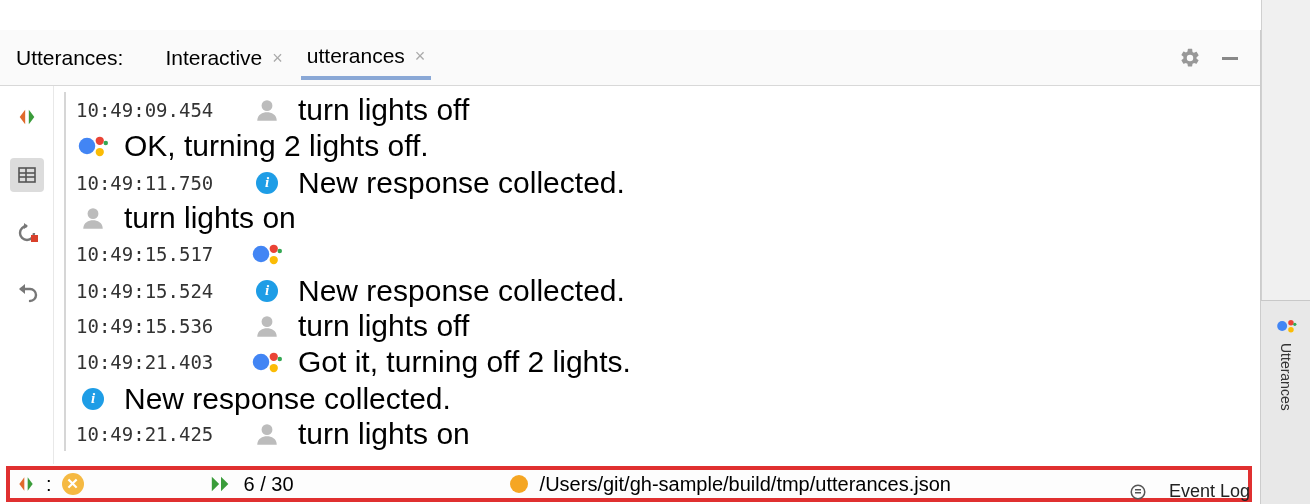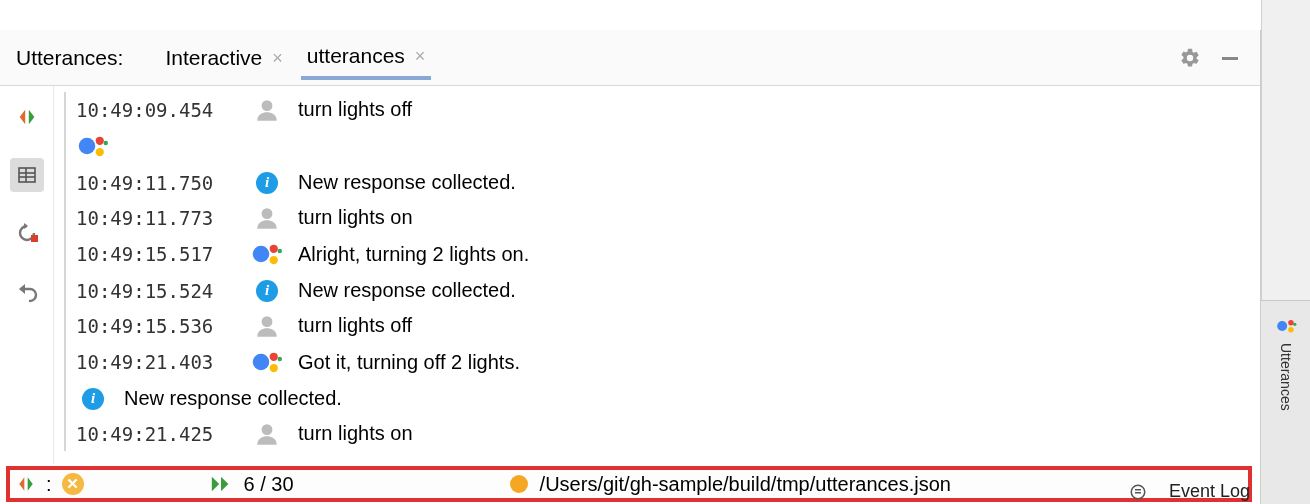--- a/index.html
+++ b/index.html
@@ -30,21 +30,21 @@
   .toolbar { width: 54px; border-right: 1px solid #e8e8e8; display: flex; flex-direction: column; align-items: center; padding-top: 14px; gap: 24px; }
   .tool-btn { width: 34px; height: 34px; display: flex; align-items: center; justify-content: center; border-radius: 4px; }
   .tool-btn.pressed { background: #dcdcdc; }
 
   .log { flex: 1; overflow: hidden; padding: 6px 10px 0 4px; position: relative; }
   .log-inner { border-left: 2px solid #d6d6d6; margin-left: 6px; padding-left: 10px; }
   .row { display: flex; align-items: center; height: 35px; gap: 14px; font-size: 22px; }
   .row.tall { height: 38px; }
   .ts { font-family: "Menlo", "Consolas", monospace; font-size: 19px; color: #333; width: 160px; flex-shrink: 0; }
   .icon-slot { width: 34px; display: flex; justify-content: center; flex-shrink: 0; }
-  .txt { font-size: 20px; color: #000; }
+  .txt { font-size: 30px; color: #000; }
 
   
   .footer { height: 36px; border: 4px solid #e03030; margin: 2px 8px 2px 6px; display: flex; align-items: center; padding: 0 6px; gap: 8px; background: #fdfdfd; font-size: 20px; }
   .footer .sep { margin: 0 2px; color: #000; font-size: 20px; }
   .footer .prog { margin-left: 4px; }
   .footer .path { margin-left: 4px; }
   .footer .gap1 { width: 110px; }
   .footer .gap2 { width: 200px; }
 
   .event-log { position: absolute; right: 60px; bottom: 2px; display: flex; align-items: center; gap: 22px; font-size: 18px; color: #222; }
@@ -133,49 +133,48 @@
             </div>
             <div class="row tall">
               <span class="icon-slot">
                 <svg width="30" height="26" viewBox="0 0 40 34">
                   <circle cx="12" cy="17" r="11" fill="#4285F4"></circle>
                   <circle cx="29" cy="10" r="5.5" fill="#EA4335"></circle>
                   <circle cx="29" cy="25" r="5.5" fill="#FBBC05"></circle>
                   <circle cx="37" cy="13" r="3" fill="#34A853"></circle>
                 </svg>
               </span>
+              <span class="txt">OK, turning 2 lights off.</span>
             </div>
             <div class="row">
               <span class="ts">10:49:11.750</span>
               <span class="icon-slot">
                 <span class="info-circle">i</span>
               </span>
               <span class="txt">New response collected.</span>
             </div>
             <div class="row">
-              <span class="ts">10:49:11.773</span>
               <span class="icon-slot">
                 <svg width="26" height="26" viewBox="0 0 24 24" fill="#bcbcbc">
                   <circle cx="12" cy="8" r="5"></circle>
                   <path d="M3 22 C3 16 8 14 12 14 C16 14 21 16 21 22 Z"></path>
                 </svg>
               </span>
               <span class="txt">turn lights on</span>
             </div>
             <div class="row tall">
               <span class="ts">10:49:15.517</span>
               <span class="icon-slot">
                 <svg width="30" height="26" viewBox="0 0 40 34">
                   <circle cx="12" cy="17" r="11" fill="#4285F4"></circle>
                   <circle cx="29" cy="10" r="5.5" fill="#EA4335"></circle>
                   <circle cx="29" cy="25" r="5.5" fill="#FBBC05"></circle>
                   <circle cx="37" cy="13" r="3" fill="#34A853"></circle>
                 </svg>
               </span>
-              <span class="txt">Alright, turning 2 lights on.</span>
             </div>
             <div class="row">
               <span class="ts">10:49:15.524</span>
               <span class="icon-slot">
                 <span class="info-circle">i</span>
               </span>
               <span class="txt">New response collected.</span>
             </div>
             <div class="row">
               <span class="ts">10:49:15.536</span>

